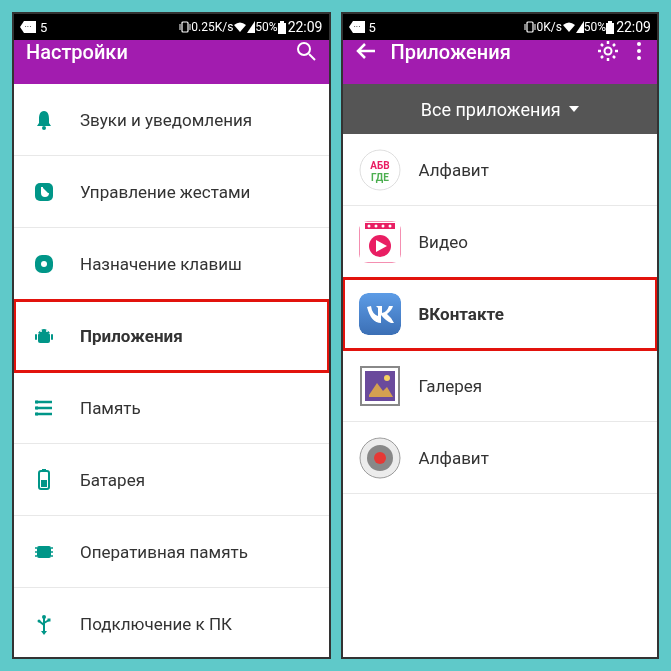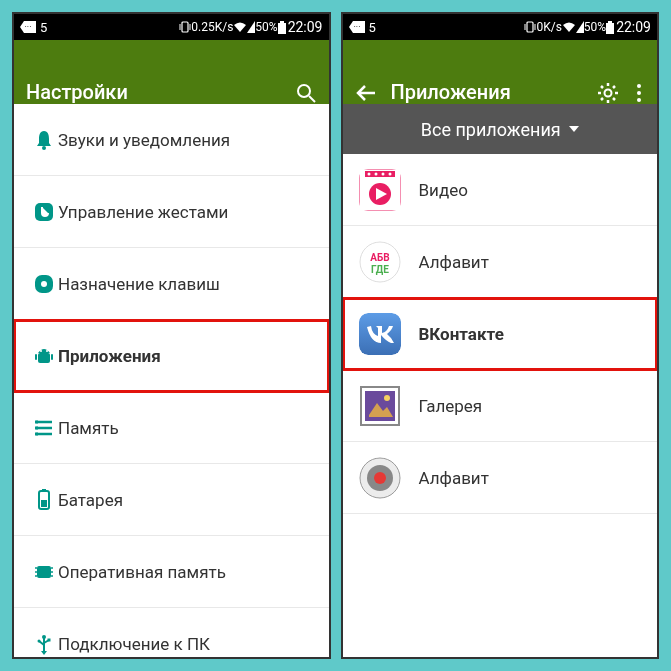--- a/index.html
+++ b/index.html
@@ -25,25 +25,25 @@
     height: 26px;
     display: flex;
     align-items: center;
     padding: 0 6px;
     font-size: 13px;
   }
   .sb-left { display: flex; align-items: center; gap: 4px; }
   .sb-right { margin-left: auto; display: flex; align-items: center; gap: 0; font-size: 12px; justify-content: flex-end; }
   .sb-clock { font-size: 14px; font-weight: 400; margin-left: 2px; }
   .appbar {
-    background: #4d7c0f;
+    background: #a21caf;
     color: #fff;
-    height: 64px;
-    display: flex;
-    align-items: flex-end;
+    height: 44px;
+    display: flex;
+    align-items: flex-start;
     padding: 0 12px;
     gap: 14px;
   }
   .appbar-title { font-size: 20px; font-weight: 500; flex: 1; }
   .appbar-icon { width: 22px; height: 22px; display:flex; align-items:center; justify-content:center; flex-shrink:0; }
   .dropdown-bar {
     background: #555;
     color: #fff;
     height: 50px;
     display: flex;
@@ -58,20 +58,21 @@
     border-right: 5px solid transparent;
     border-top: 6px solid #fff;
   }
   .list { flex: 1; overflow: hidden; background: #fff; }
   .row {
     display: flex;
     align-items: center;
     padding: 0 16px;
     height: 72px;
     border-bottom: 1px solid #e8e8e8;
+    gap: 22px;
     font-size: 17px;
     color: #333;
     position: relative;
   }
   .row.right-list { height: 72px; gap: 18px; }
   .row .icon-slot {
     width: 28px; height: 28px;
     display: flex; align-items: center; justify-content: center;
     flex-shrink: 0;
   }
@@ -292,44 +293,44 @@
   </div>
 
   <div class="dropdown-bar">
     <span>Все приложения</span>
     <span class="caret-down"></span>
   </div>
 
   <div class="list">
     <div class="row right-list">
       <span class="app-icon-slot">
+        <svg class="round-app" width="42" height="42">
+            <circle cx="21" cy="21" r="21" fill="#fff"></circle>
+            <circle cx="21" cy="21" r="20" fill="none" stroke="#ddd"></circle>
+            <text x="21" y="20" font-size="10" text-anchor="middle" fill="#e91e63" font-weight="bold">АБВ</text>
+            <text x="21" y="32" font-size="10" text-anchor="middle" fill="#4caf50" font-weight="bold">ГДЕ</text>
+          </svg>
+      </span>
+      <span>Алфавит</span>
+    </div>
+    <div class="row right-list">
+      <span class="app-icon-slot">
         <svg class="rrect-app" width="42" height="42">
             <rect width="42" height="42" fill="#fff" stroke="#e91e63" stroke-width="1"></rect>
             <rect x="6" y="2" width="30" height="6" fill="#e91e63"></rect>
             <circle cx="10" cy="5" r="1.5" fill="#fff"></circle>
             <circle cx="17" cy="5" r="1.5" fill="#fff"></circle>
             <circle cx="24" cy="5" r="1.5" fill="#fff"></circle>
             <circle cx="31" cy="5" r="1.5" fill="#fff"></circle>
             <circle cx="21" cy="25" r="11" fill="#e91e63"></circle>
             <polygon points="17,19 17,31 28,25" fill="#fff"></polygon>
           </svg>
       </span>
       <span>Видео</span>
     </div>
-    <div class="row right-list">
-      <span class="app-icon-slot">
-        <svg class="round-app" width="42" height="42">
-            <circle cx="21" cy="21" r="21" fill="#fff"></circle>
-            <circle cx="21" cy="21" r="20" fill="none" stroke="#ddd"></circle>
-            <text x="21" y="20" font-size="10" text-anchor="middle" fill="#e91e63" font-weight="bold">АБВ</text>
-            <text x="21" y="32" font-size="10" text-anchor="middle" fill="#4caf50" font-weight="bold">ГДЕ</text>
-          </svg>
-      </span>
-      <span>Алфавит</span>
-    </div>
     <div class="row right-list highlight">
       <span class="app-icon-slot">
         <svg class="rrect-app" width="42" height="42">
             <defs>
               <linearGradient id="vkg" x1="0" y1="0" x2="0" y2="1">
                 <stop offset="0" stop-color="#5d9ce6"></stop>
                 <stop offset="1" stop-color="#3b6fb5"></stop>
               </linearGradient>
             </defs>
             <rect width="42" height="42" rx="9" fill="url(#vkg)"></rect>

